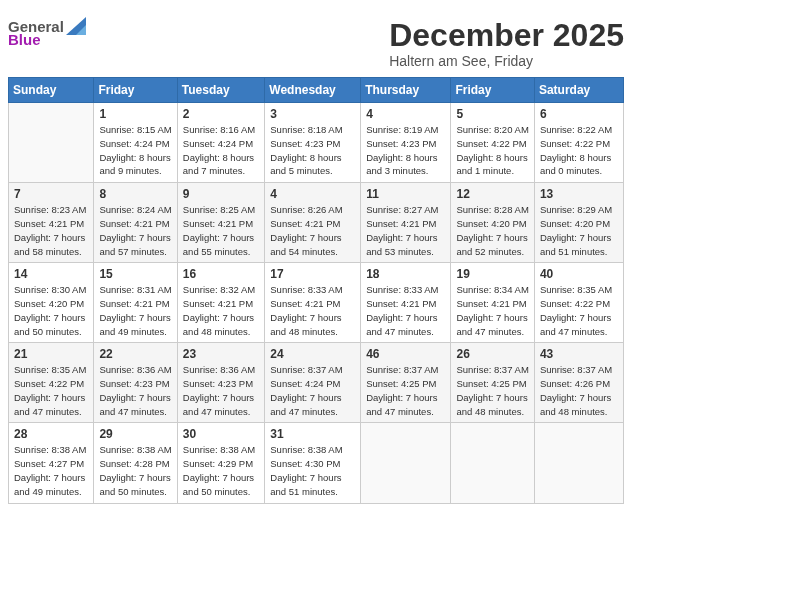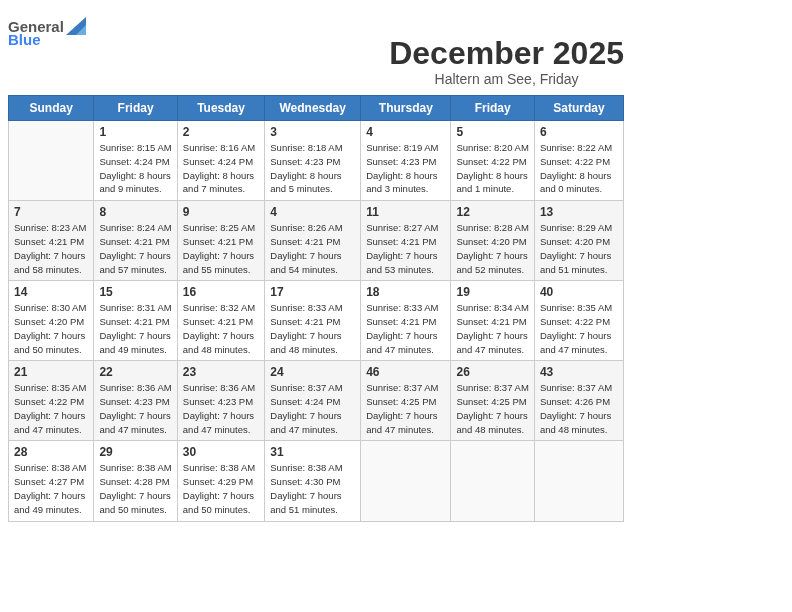--- a/index.html
+++ b/index.html
@@ -20,22 +20,21 @@
       display: flex;
       justify-content: space-between;
       align-items: flex-start;
       margin-bottom: 8px;
     }
     .logo {
       display: flex;
       align-items: flex-end;
     }
     .title-block {
-      text-align: center;
-      margin-top: 18px;
+      text-align: left;
     }
     .month-title {
       font-size: 32px;
       font-weight: bold;
       color: #333;
       line-height: 1.1;
     }
     .location {
       font-size: 14px;
       color: #555;
@@ -44,21 +43,21 @@
       width: 100%;
       border-collapse: collapse;
       font-size: 10px;
     }
     .calendar-table thead tr th {
       background-color: #3a7abf;
       color: #fff;
       font-size: 12px;
       font-weight: bold;
       padding: 5px 4px;
-      text-align: center;
+      text-align: left;
       border: 1px solid #2e6aa8;
     }
     .calendar-table tbody tr td {
       border: 1px solid #ccc;
       vertical-align: top;
       padding: 4px 5px;
       width: 113px;
       min-height: 75px;
       font-size: 9.5px;
       color: #333;
@@ -87,21 +86,21 @@
   <div class="header">
     <div class="logo">
       <div style="display:flex;flex-direction:column;align-items:flex-start;">
         <div style="display:flex;align-items:center;">
           <span style="font-size:15px;font-weight:bold;color:#555;">General</span>
           <svg width="20" height="18" viewBox="0 0 20 18" style="margin-left:2px;margin-top:-2px;">
             <polygon points="0,18 20,0 20,18" fill="#3a7abf"></polygon>
             <polygon points="10,18 20,8 20,18" fill="#6aaee0"></polygon>
           </svg>
         </div>
-        <span style="font-size:15px;font-weight:bold;color:#3b82f6;margin-top:-4px;">Blue</span>
+        <span style="font-size:15px;font-weight:bold;color:#a21caf;margin-top:-4px;">Blue</span>
       </div>
     </div>
     <div class="title-block">
       <div class="month-title">December 2025</div>
       <div class="location">Haltern am See, Friday</div>
     </div>
   </div>
 
   <table class="calendar-table">
     <thead>

